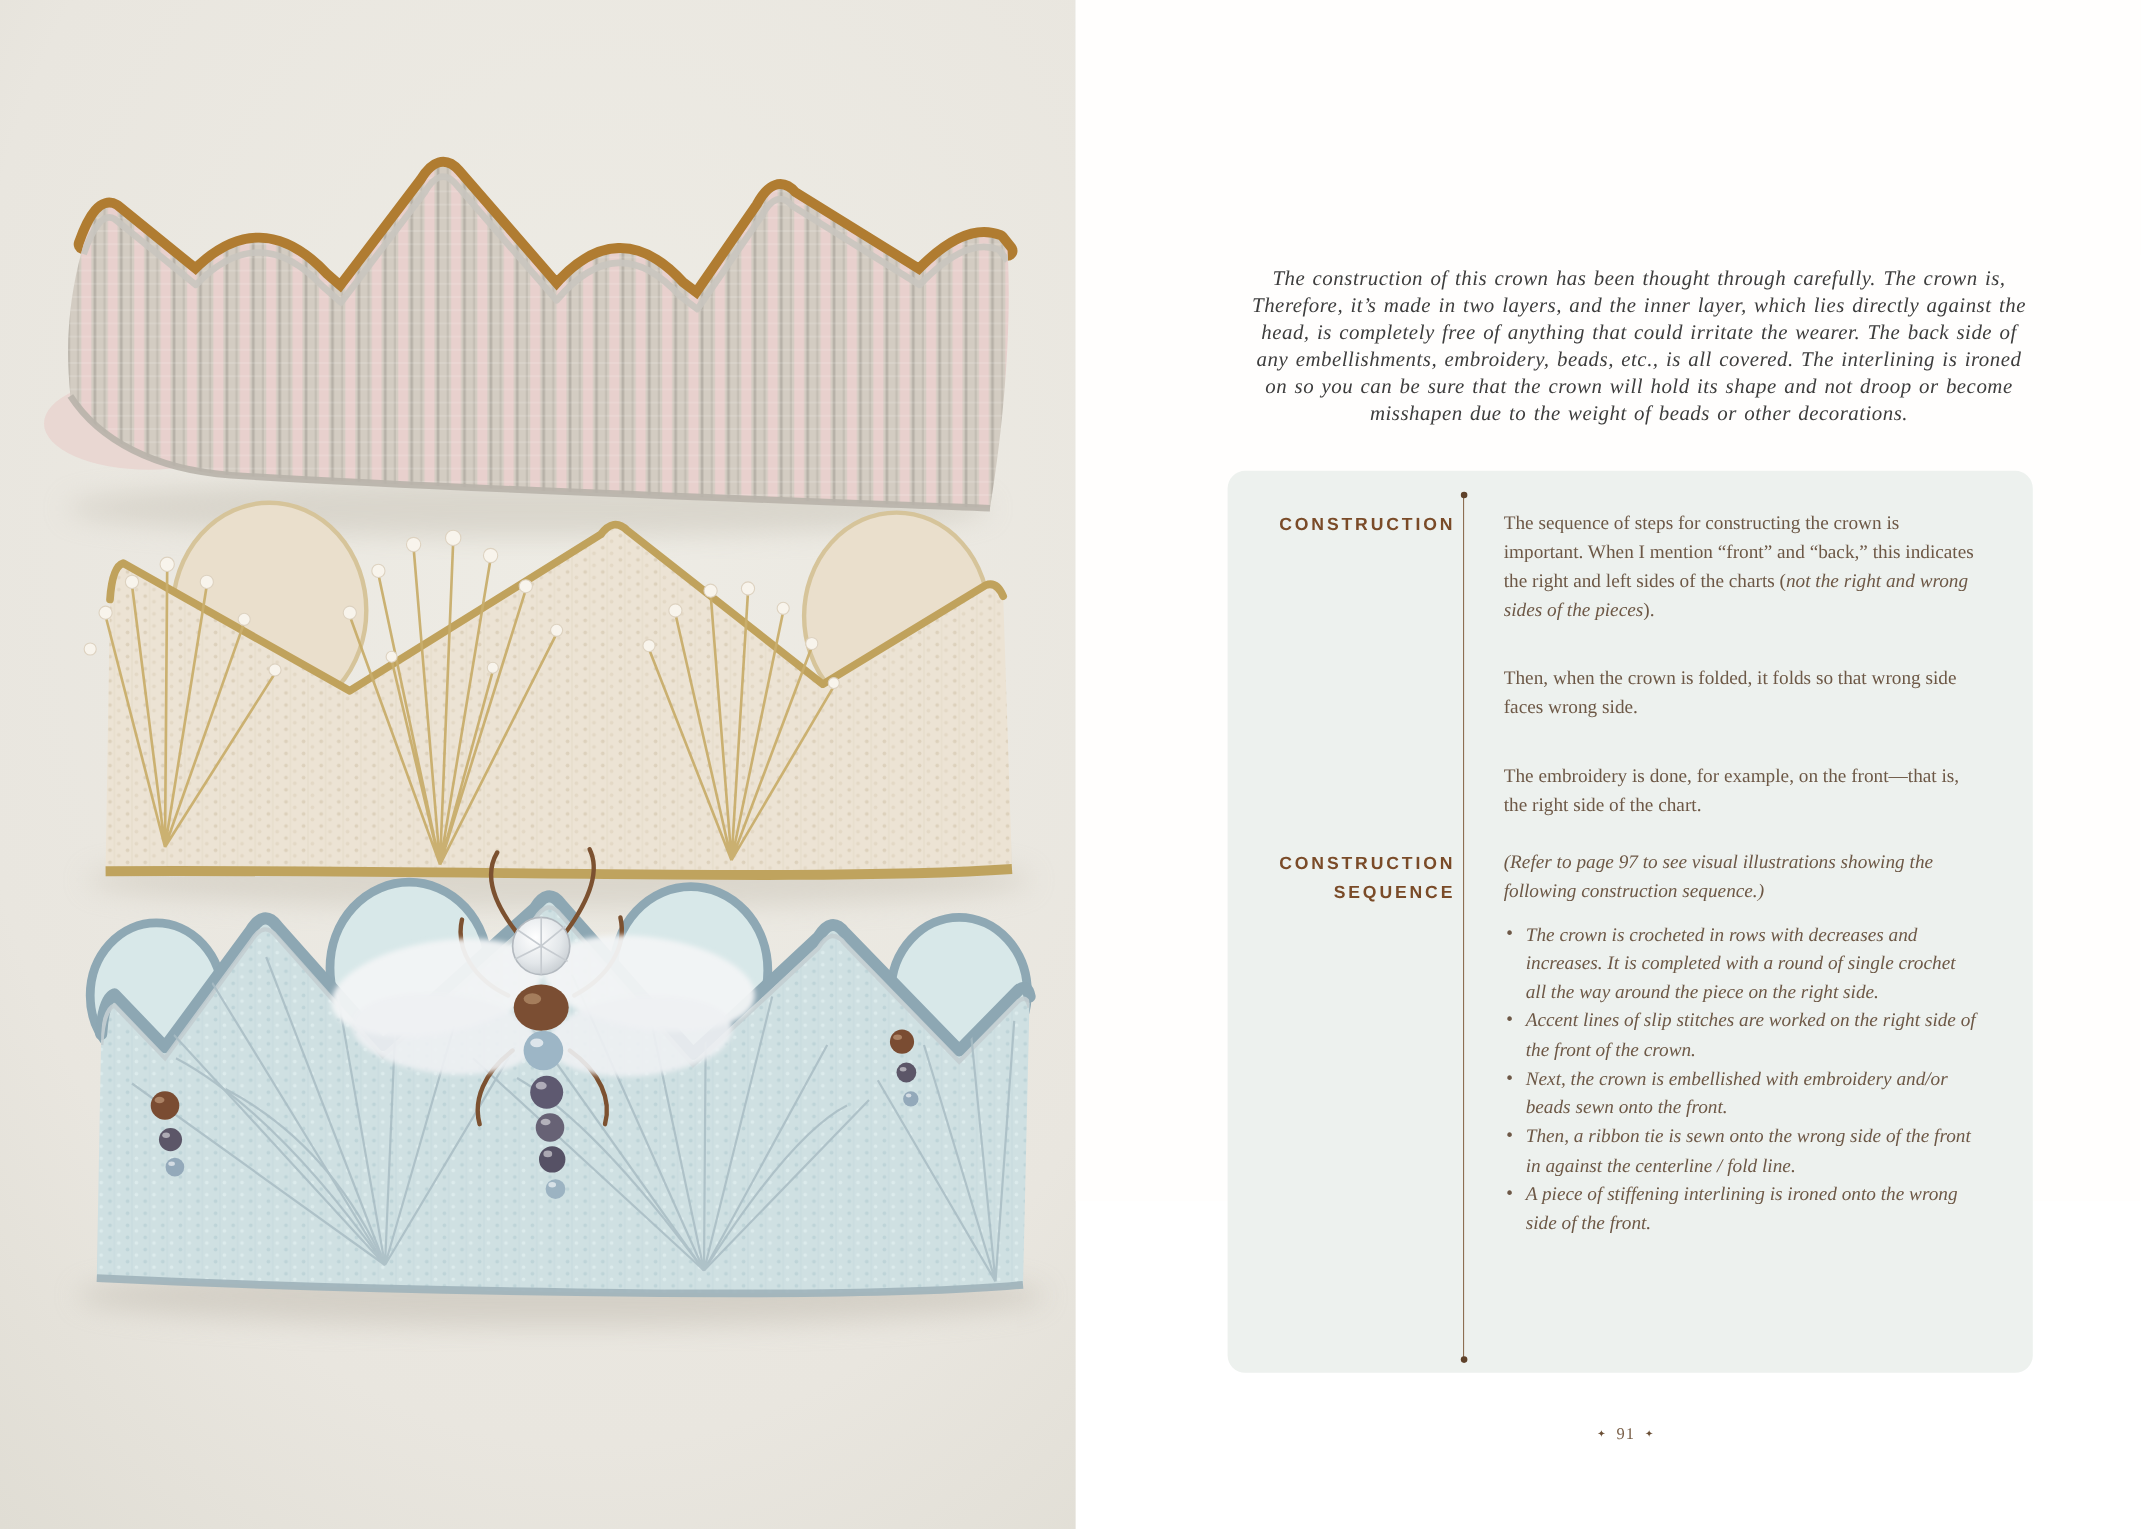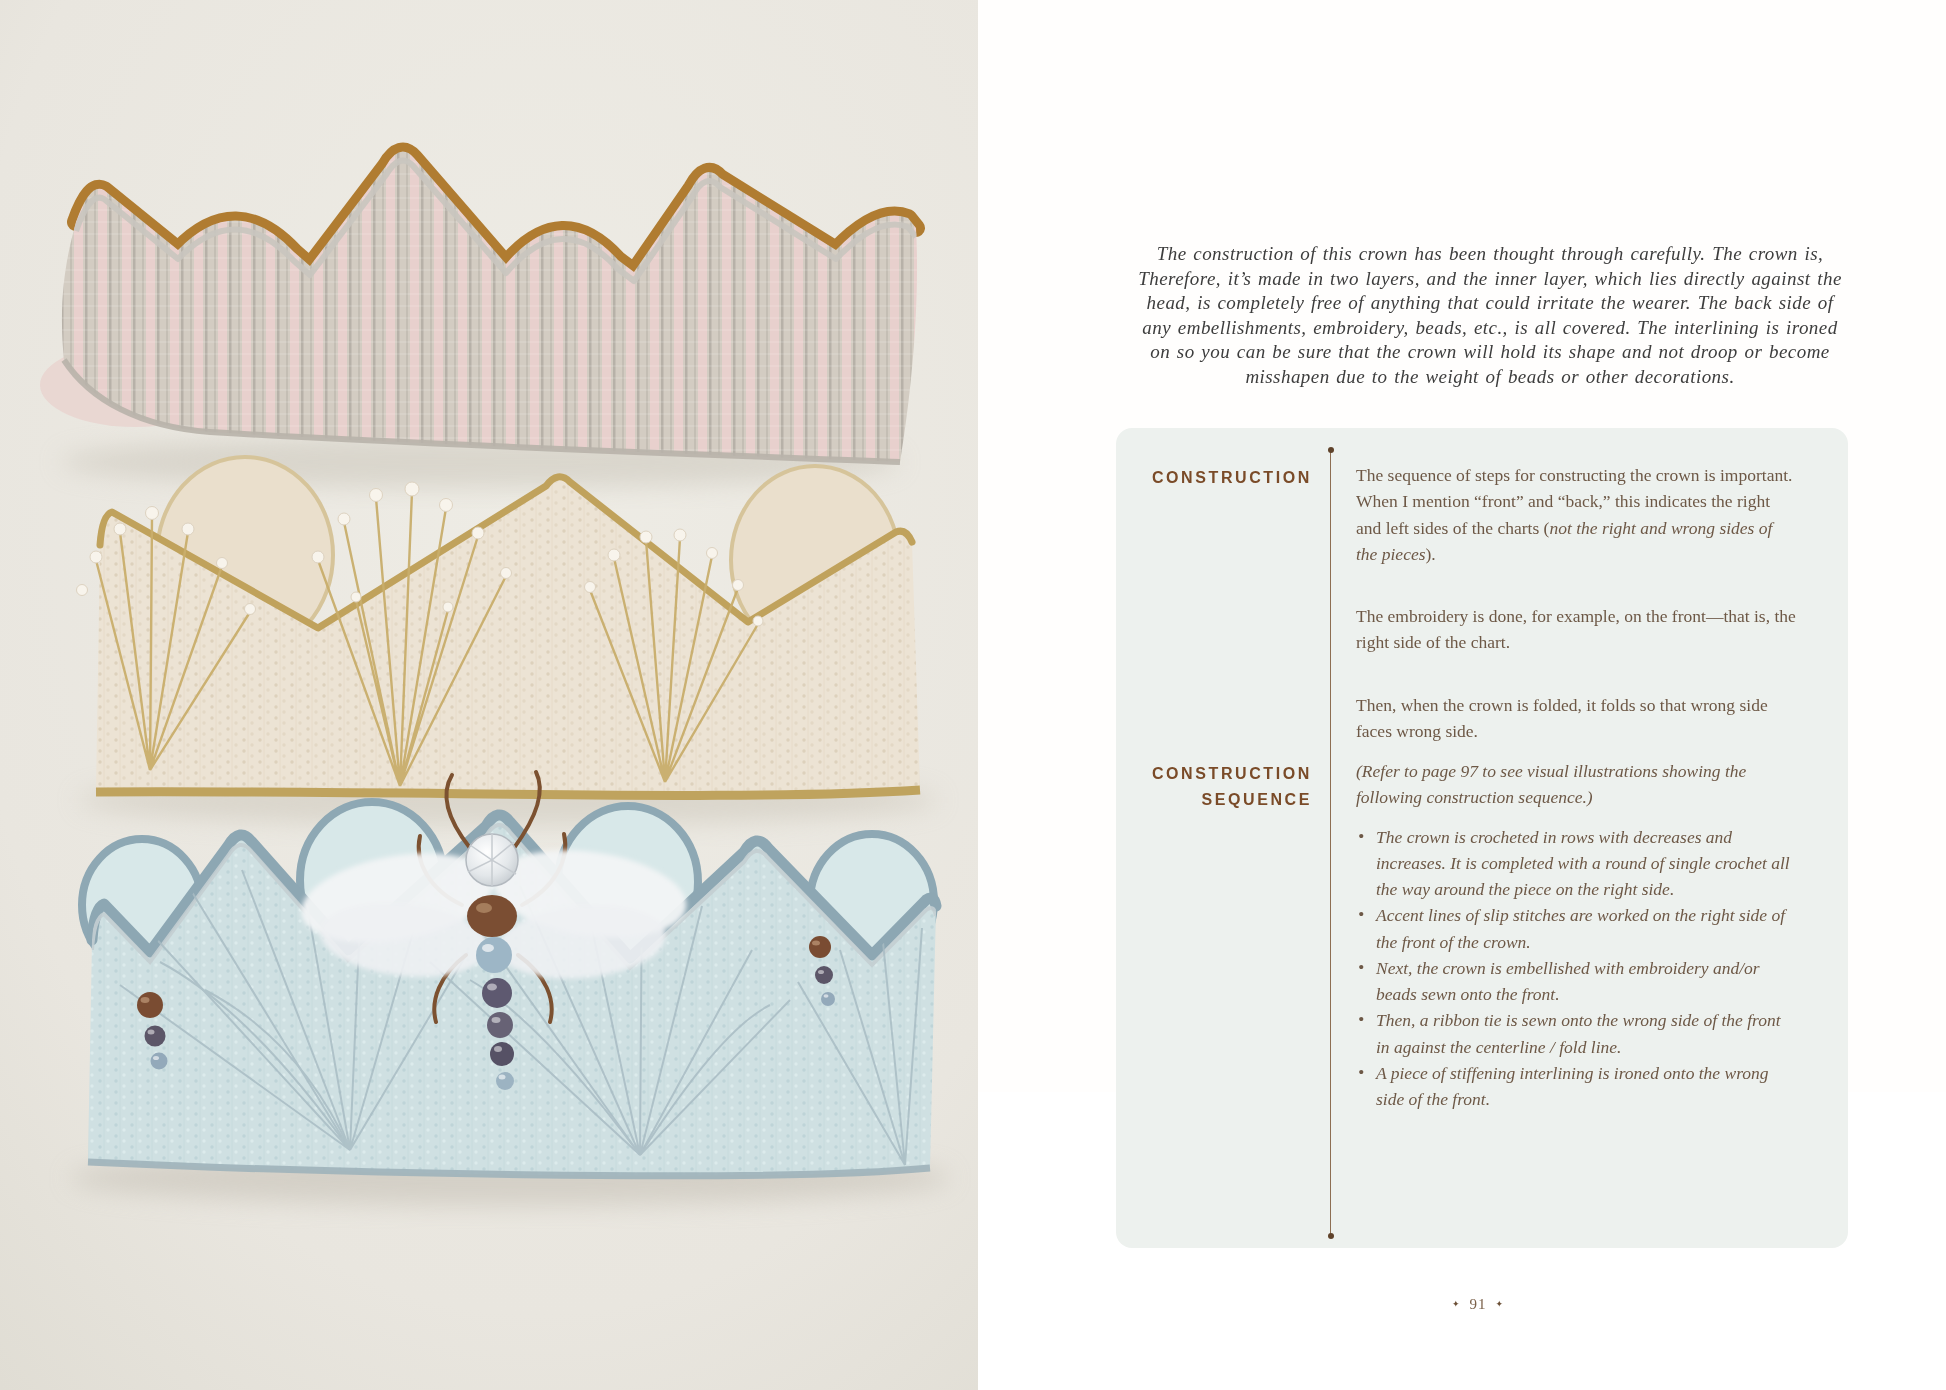--- a/index.html
+++ b/index.html
@@ -23,21 +23,21 @@
   }
   .vline { position:absolute; left:214px; top:24px; bottom:14px; width:1px; background:#8d6e52; }
   .vline::before, .vline::after {
     content:""; position:absolute; left:-2.5px; width:6px; height:6px;
     border-radius:50%; background:#5f422a;
   }
   .vline::before { top:-5px; }
   .vline::after  { bottom:-5px; }
   .panel-grid {
     position:absolute; left:0; top:34px; right:50px; bottom:40px;
-    display:grid; grid-template-columns:214px 1fr; row-gap:14px; align-content:start;
+    display:grid; grid-template-columns:214px 1fr; row-gap:26px; align-content:start;padding-left:11px;
   }
   .hcell { text-align:right; padding-right:18px; padding-top:3px; }
   .hcell h3 {
     margin:0; font-family:"Liberation Sans", sans-serif; font-weight:bold;
     font-size:16px; letter-spacing:2.6px; color:#7a4b28; line-height:1.65;
   }
   .bcell { padding-left:26px; font-size:17.5px; color:#6d5846; line-height:1.5; }
   .bodypara { margin:0; }
   .bodypara + .bodypara { margin-top:36px; }
   .note { margin:0 0 13px 0; font-style:italic; }
@@ -243,22 +243,22 @@
     </div>
 
     <div class="panel">
       <div class="vline"></div>
       <div class="panel-grid">
         <div class="hcell">
           <h3>CONSTRUCTION</h3>
         </div>
         <div class="bcell" id="sec0-body">
             <p class="bodypara"><span>The sequence of steps for constructing the crown is important. When I mention “front” and “back,” this indicates the right and left sides of the charts (</span><i>not the right and wrong sides of the pieces</i><span>).</span></p>
+            <p class="bodypara"><span>Then, when the crown is folded, it folds so that wrong side faces wrong side.</span></p>
             <p class="bodypara"><span>The embroidery is done, for example, on the front—that is, the right side of the chart.</span></p>
-            <p class="bodypara"><span>Then, when the crown is folded, it folds so that wrong side faces wrong side.</span></p>
           </div>
 
         <div class="hcell">
           <h3>CONSTRUCTION SEQUENCE</h3>
         </div>
         <div class="bcell">
           <p class="note">(Refer to page 97 to see visual illustrations showing the following construction sequence.)</p>
           <ul class="seq" id="seq-list">
               <li>The crown is crocheted in rows with decreases and increases. It is completed with a round of single crochet all the way around the piece on the right side.</li>
               <li>Accent lines of slip stitches are worked on the right side of the front of the crown.</li>

